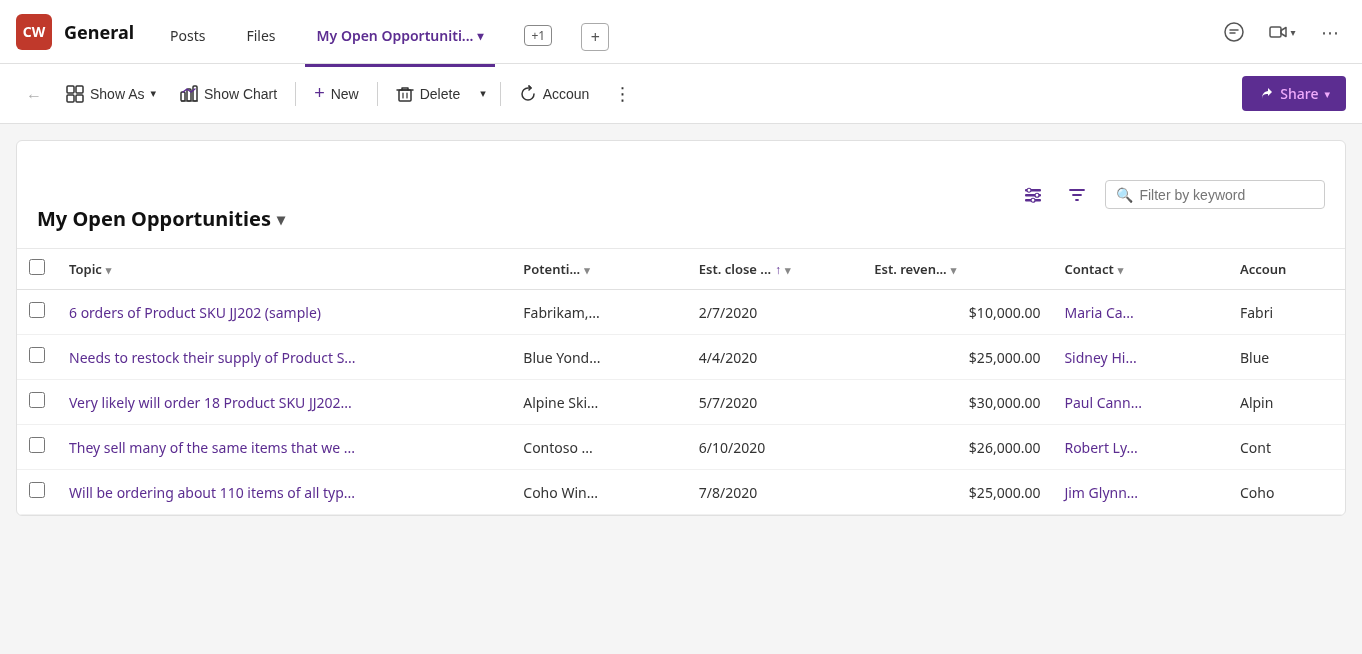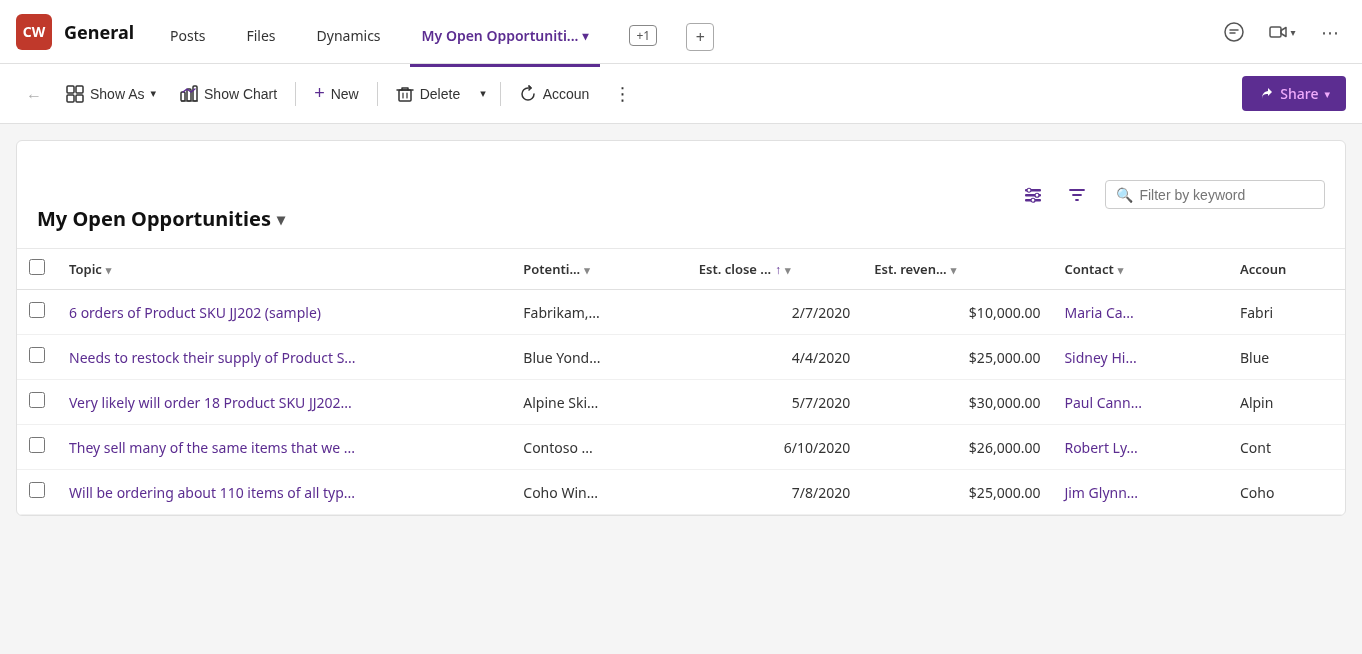--- a/index.html
+++ b/index.html
@@ -149,21 +149,21 @@
     .data-table th .sort-icon { color: #5c2d91; font-size: 12px; }
     .data-table th .col-chevron { color: #888; font-size: 11px; }
     .data-table td {
       padding: 12px 12px; border-bottom: 1px solid #f0f0f0;
       font-size: 14px;
     }
     .data-table td.link-cell { color: #5c2d91; cursor: pointer; }
     .col-checkbox { width: 40px; text-align: center; }
     .col-topic { min-width: 280px; }
     .col-potential { min-width: 120px; }
-    .col-estclose { min-width: 120px; text-align: right; }
+    .col-estclose { min-width: 120px; }
     .col-estrev { min-width: 130px; }
     .col-contact { min-width: 120px; }
     .col-account { min-width: 80px; }
 
     input[type="checkbox"] {
       width: 16px; height: 16px; cursor: pointer;
       accent-color: #5c2d91;
     }
 
     
@@ -181,23 +181,20 @@
 <div class="top-nav">
   <div class="app-icon">CW</div>
   <span class="app-title">General</span>
 
   <div class="nav-tabs">
     <div class="nav-tab">
       <span>Posts</span>
     </div>
     <div class="nav-tab">
       <span>Files</span>
-    </div>
-    <div class="nav-tab">
-      <span>Dynamics</span>
     </div>
     <div class="nav-tab active nav-tab-with-arrow">
       <span>My Open Opportuniti...</span>
       <span style="font-size:12px;color:#5c2d91;">▾</span>
     </div>
     <div class="nav-tab">
       <span class="badge">+1</span>
     </div>
     <div class="add-tab-btn">
       <span>+</span>

